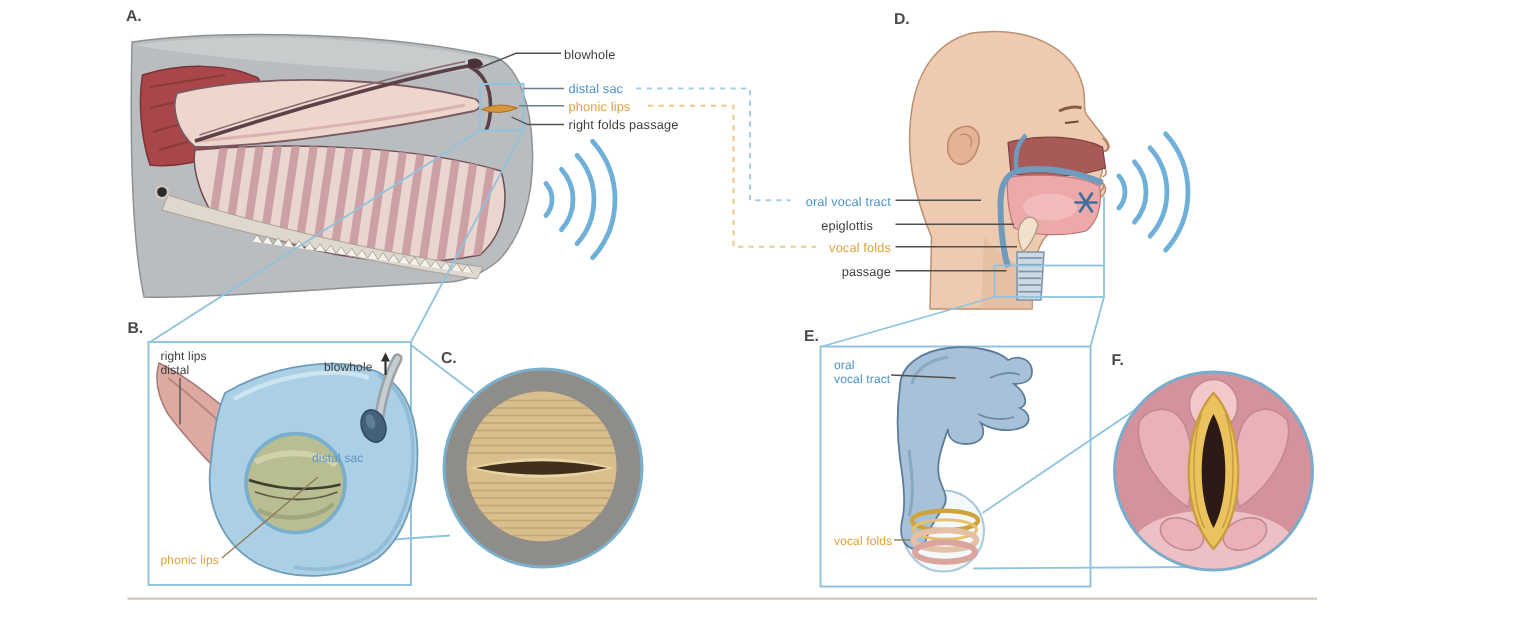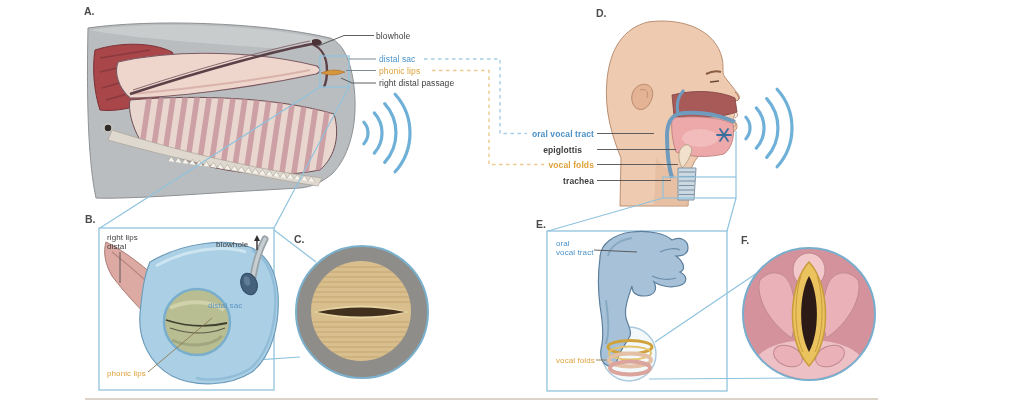--- a/index.html
+++ b/index.html
@@ -7,21 +7,21 @@
     position:relative;width:1024px;height:416px;background:#ffffff;overflow:hidden;
     font-family:"Liberation Sans", sans-serif;
   }
   .stage svg{position:absolute;left:0;top:0;}
   .lbl{
     position:absolute;font-size:8.5px;line-height:10px;color:#3d3d3d;
     white-space:nowrap;letter-spacing:0.1px;
   }
   .lbl.blue{color:#4b92c8;}
   .lbl.orange{color:#dda23b;text-align:center;}
-  .lbl.right{text-align:right;font-weight:bold;}
+  .lbl.right{text-align:right;}
   .lbl.small{font-size:8px;line-height:9px;}
   .letter{
     position:absolute;font-size:10.5px;font-weight:bold;color:#4a4a4a;white-space:nowrap;
   }
   .twoline div{white-space:nowrap;}
 </style>
 </head>
 <body>
 
 <div class="stage">
@@ -279,26 +279,26 @@
   <div class="letter" style="left:84px;top:5px;">A.</div>
   <div class="letter" style="left:85px;top:213px;">B.</div>
   <div class="letter" style="left:294px;top:233px;">C.</div>
   <div class="letter" style="left:596px;top:7px;">D.</div>
   <div class="letter" style="left:536px;top:218px;">E.</div>
   <div class="letter" style="left:741px;top:234px;">F.</div>
 
   <div class="lbl" style="left:376px;top:31px;">blowhole</div>
   <div class="lbl blue" style="left:379px;top:54px;">distal sac</div>
   <div class="lbl orange" style="left:379px;top:66px;">phonic lips</div>
-  <div class="lbl" style="left:379px;top:78px;">right distal passage</div>
+  <div class="lbl" style="left:379px;top:78px;">right folds passage</div>
 
   <div class="lbl blue right" style="right:430px;top:129px;">oral vocal tract</div>
   <div class="lbl right" style="right:442px;top:145px;">epiglottis</div>
   <div class="lbl orange right" style="right:430px;top:160px;">vocal folds</div>
-  <div class="lbl right" style="right:430px;top:176px;">trachea</div>
+  <div class="lbl right" style="right:430px;top:176px;">passage</div>
 
   <div class="lbl small twoline" style="left:107px;top:233px;">
     <div>right lips</div>
     <div>distal</div>
   </div>
   <div class="lbl small" style="left:216px;top:240px;">blowhole</div>
   <div class="lbl small" style="left:208px;top:301px;color:#5f96c2;">distal sac</div>
   <div class="lbl small orange" style="left:107px;top:369px;">phonic lips</div>
 
   <div class="lbl small twoline" style="left:556px;top:239px;color:#4b92c8;">

